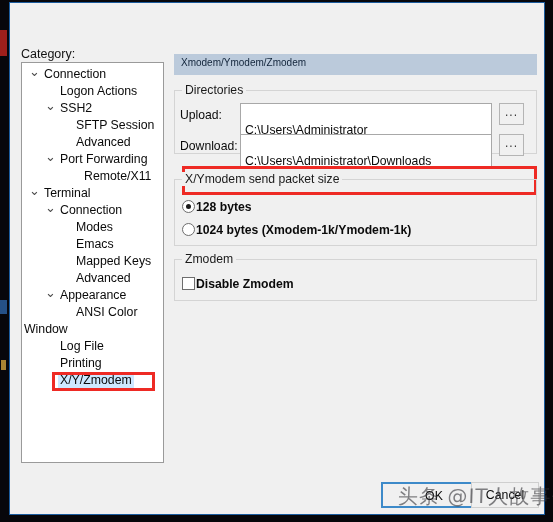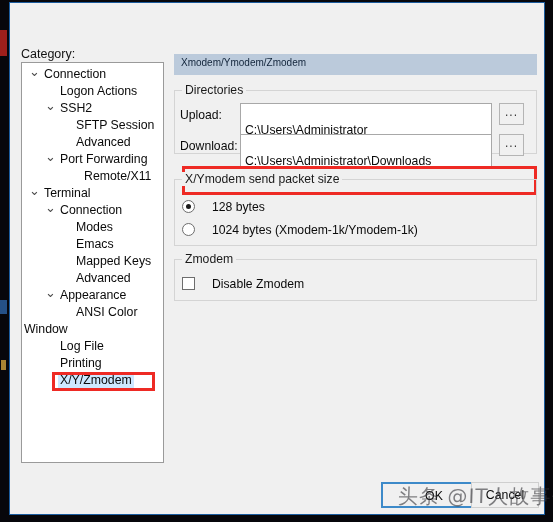--- a/index.html
+++ b/index.html
@@ -229,22 +229,23 @@
   .radio-mark.on::after {
     content: "";
     position: absolute;
     left: 3px; top: 3px;
     width: 5px; height: 5px;
     border-radius: 50%;
     background: #1a1a1a;
   }
   .radio-row .rlbl, .check-row .clbl {
     position: absolute;
-    left: 30px;
+    left: 14px;
     top: 0;
+    font-weight: bold;
   }
   .check-mark {
     position: absolute;
     left: 0; top: 1px;
     width: 13px; height: 13px;
     border: 1px solid #6d6d6d;
     background: #fff;
     box-sizing: border-box;
   }
 

